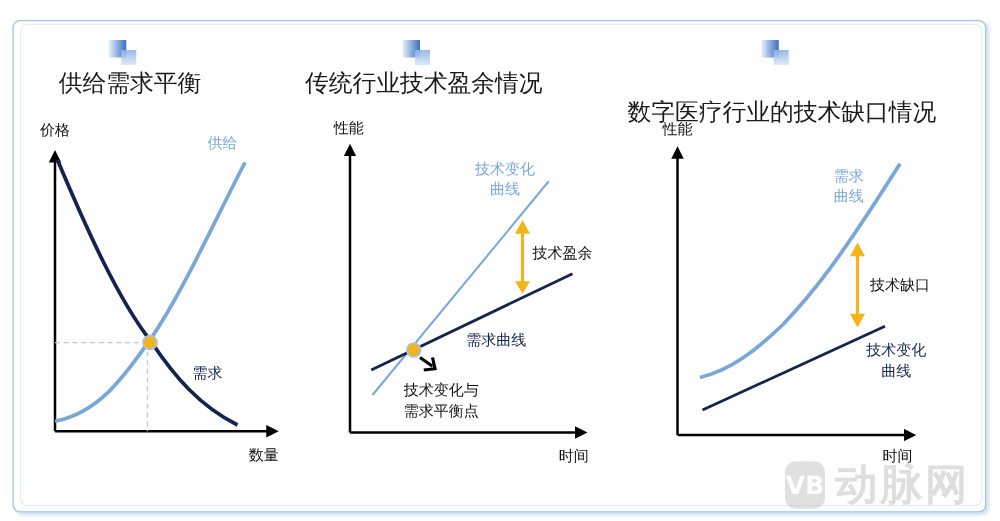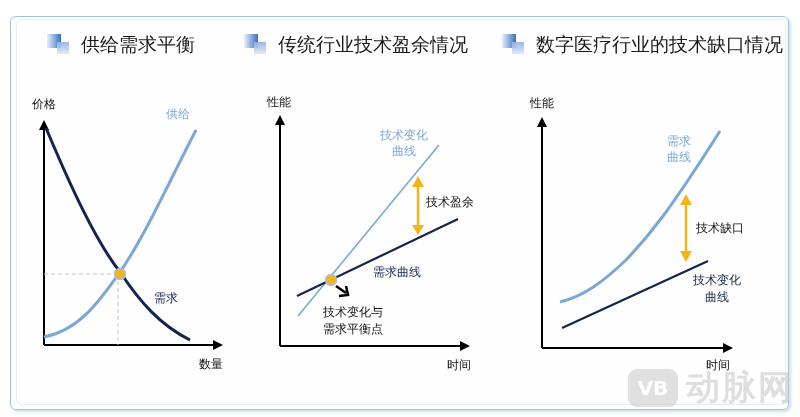--- a/index.html
+++ b/index.html
@@ -2,29 +2,29 @@
 <html><head>
 <meta charset="utf-8">
 <style>
   html, body { margin:0; padding:0; }
   body { width:800px; height:417px; background:#ffffff; position:relative; overflow:hidden;
          font-family:"DejaVu Sans","Liberation Sans",sans-serif; }
   .outer-frame { position:absolute; left:10px; top:16px; width:777px; height:392px;
          border:1.5px solid #9ec3e0; border-radius:6px; box-shadow: 2px 2px 3px rgba(120,160,200,0.35); }
   .inner-frame { position:absolute; left:16px; top:19px; width:768px; height:384px;
          border:1px solid #e6edf5; border-radius:6px; background:#fefefe; }
-  .panel-title { position:absolute; top:32px; font-size:19px; color:#1a1a1a; display:flex; align-items:center; }
+  .panel-title { position:absolute; top:32px; font-size:19px; color:#1a1a1a; display:flex; align-items:center;flex-direction:column; }
   .bullet { position:relative; width:24px; height:22px; margin-right:10px; }
   .bullet .sq1 { position:absolute; left:0; top:0; width:14px; height:14px;
         background:linear-gradient(90deg,#e8f0fb 0%,#7da3d8 60%,#3f6cc0 100%); }
   .bullet .sq2 { position:absolute; left:10px; top:8px; width:12px; height:12px;
         background:linear-gradient(180deg,#8db2e6 0%,#dbe7f7 100%); opacity:0.9; }
   svg text { font-family:"DejaVu Sans","Liberation Sans",sans-serif; }
   .watermark { position:absolute; left:628px; top:365px; display:flex; align-items:center; opacity:0.55; }
-  .wm-logo { width:50px; height:38px; border-radius:9px; background:#c9c9c9; color:#fff;
+  .wm-logo { width:32px; height:38px; border-radius:9px; background:#c9c9c9; color:#fff;
         font-weight:bold; font-size:20px; display:flex; align-items:center; justify-content:center;
         font-family:"DejaVu Sans",sans-serif; }
   .wm-text { font-size:34px; color:#c4c4c4; margin-left:8px; letter-spacing:2px; font-weight:bold; }
 </style>
 </head>
 <body>
 
 <div class="outer-frame"></div>
 <div class="inner-frame"></div>
 
@@ -35,21 +35,21 @@
     </div>
   <span>供给需求平衡</span>
 </div>
 <div class="panel-title" style="left:244px;text-align:center;">
   <div class="bullet">
       <div class="sq1"></div>
       <div class="sq2"></div>
     </div>
   <span>传统行业技术盈余情况</span>
 </div>
-<div class="panel-title" style="left:502px;">
+<div class="panel-title" style="left:502px;gap:23px;">
   <div class="bullet">
       <div class="sq1"></div>
       <div class="sq2"></div>
     </div>
   <span>数字医疗行业的技术缺口情况</span>
 </div>
 
 <svg width="800" height="417" style="position:absolute;left:0;top:0;">
   <defs>
     <marker id="axisArrow" markerWidth="10" markerHeight="10" refX="5" refY="5" orient="auto" markerUnits="userSpaceOnUse">

